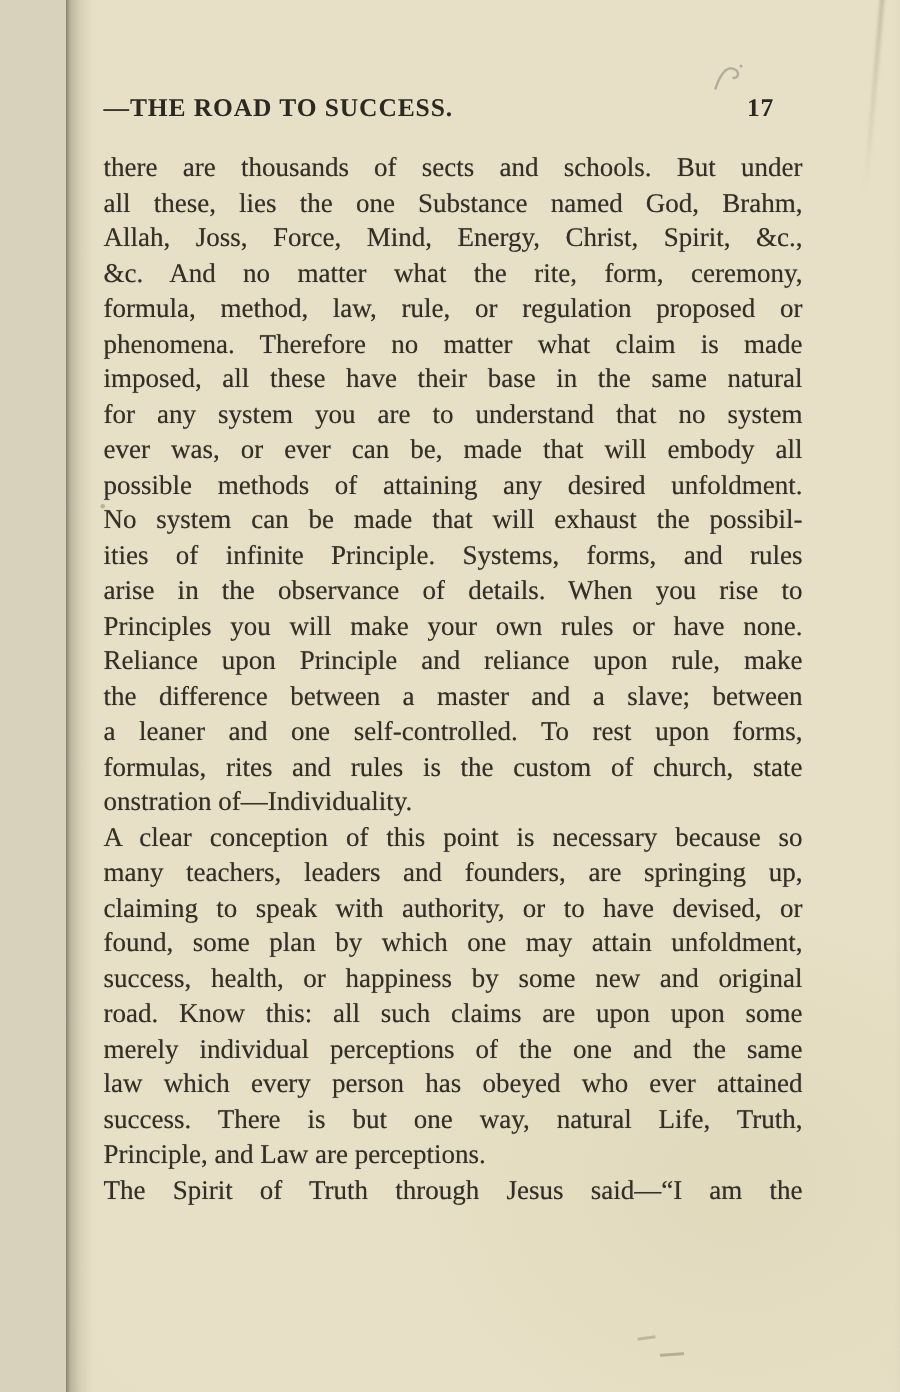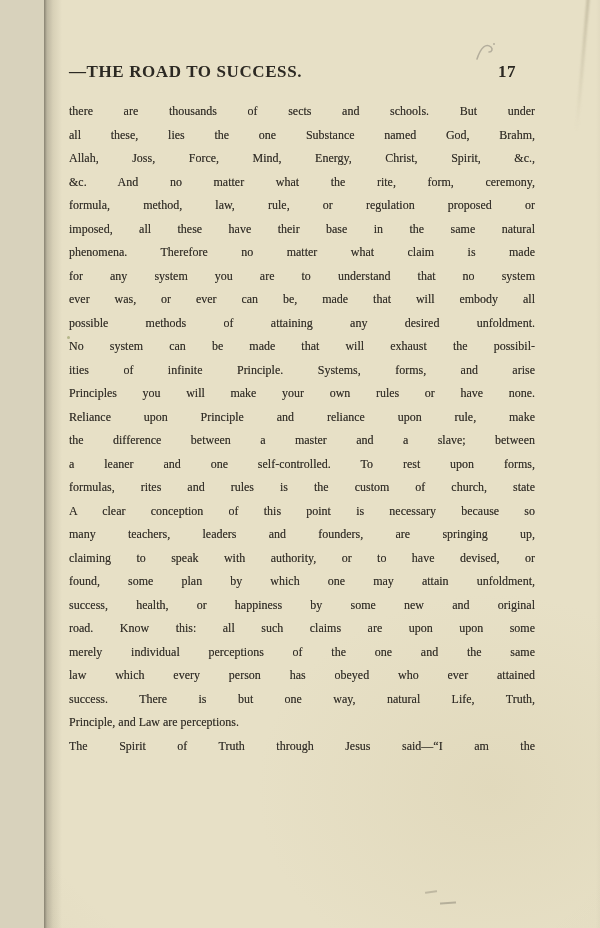--- a/index.html
+++ b/index.html
@@ -36,21 +36,21 @@
   .running-header .pagenum {
     padding-right: 19px;
     letter-spacing: 0.5px;
   }
 
   .text-block {
     position: absolute;
     left: 25px;
     top: 100px;
     width: 466px;
-    font-size: 12px;
+    font-size: 18px;
     line-height: 23.5px;
     text-shadow: 0 0 0.5px rgba(51,47,40,0.55);
   }
   .line { text-align: left; }
   .line.justify { text-align: justify; text-align-last: justify; }
 
   
   .smudge {
     position: absolute;
     left: 430px;
@@ -103,32 +103,34 @@
     <span class="pagenum">17</span>
   </div>
 
   <div class="text-block">
 
   <div class="line justify">there are thousands of sects and schools.  But under</div>
       <div class="line justify">all these, lies the one Substance named God, Brahm,</div>
       <div class="line justify">Allah, Joss, Force, Mind, Energy, Christ, Spirit, &amp;c.,</div>
       <div class="line justify">&amp;c.  And no matter what the rite, form, ceremony,</div>
       <div class="line justify">formula, method, law, rule, or regulation proposed or</div>
+      <div class="line justify">phenomena.  Therefore no matter what claim is made</div>
       <div class="line justify">imposed, all these have their base in the same natural</div>
-      <div class="line justify">phenomena.  Therefore no matter what claim is made</div>
       <div class="line justify">for any system you are to understand that no system</div>
       <div class="line justify">ever was, or ever can be, made that will embody all</div>
       <div class="line justify">possible methods of attaining any desired unfoldment.</div>
       <div class="line justify">No system can be made that will exhaust the possibil-</div>
-      <div class="line justify">ities of infinite Principle.  Systems, forms, and arise</div>
+      <div class="line justify">ities of infinite Principle.  Systems, forms, and rules</div>
+      <div class="line justify">arise in the observance of details.  When you rise to</div>
       <div class="line justify">Principles you will make your own rules or have none.</div>
       <div class="line justify">Reliance upon Principle and reliance upon rule, make</div>
       <div class="line justify">the difference between a master and a slave; between</div>
       <div class="line justify">a leaner and one self-controlled.  To rest upon forms,</div>
       <div class="line justify">formulas, rites and rules is the custom of church, state</div>
+      <div class="line">onstration of—Individuality.</div>
       <div class="line justify">A clear conception of this point is necessary because so</div>
       <div class="line justify">many teachers, leaders and founders, are springing up,</div>
       <div class="line justify">claiming to speak with authority, or to have devised, or</div>
       <div class="line justify">found, some plan by which one may attain unfoldment,</div>
       <div class="line justify">success, health, or happiness by some new and original</div>
       <div class="line justify">road.  Know this: all such claims are upon upon some</div>
       <div class="line justify">merely individual perceptions of the one and the same</div>
       <div class="line justify">law which every person has obeyed who ever attained</div>
       <div class="line justify">success.  There is but one way, natural Life, Truth,</div>
       <div class="line">Principle, and Law are perceptions.</div>

